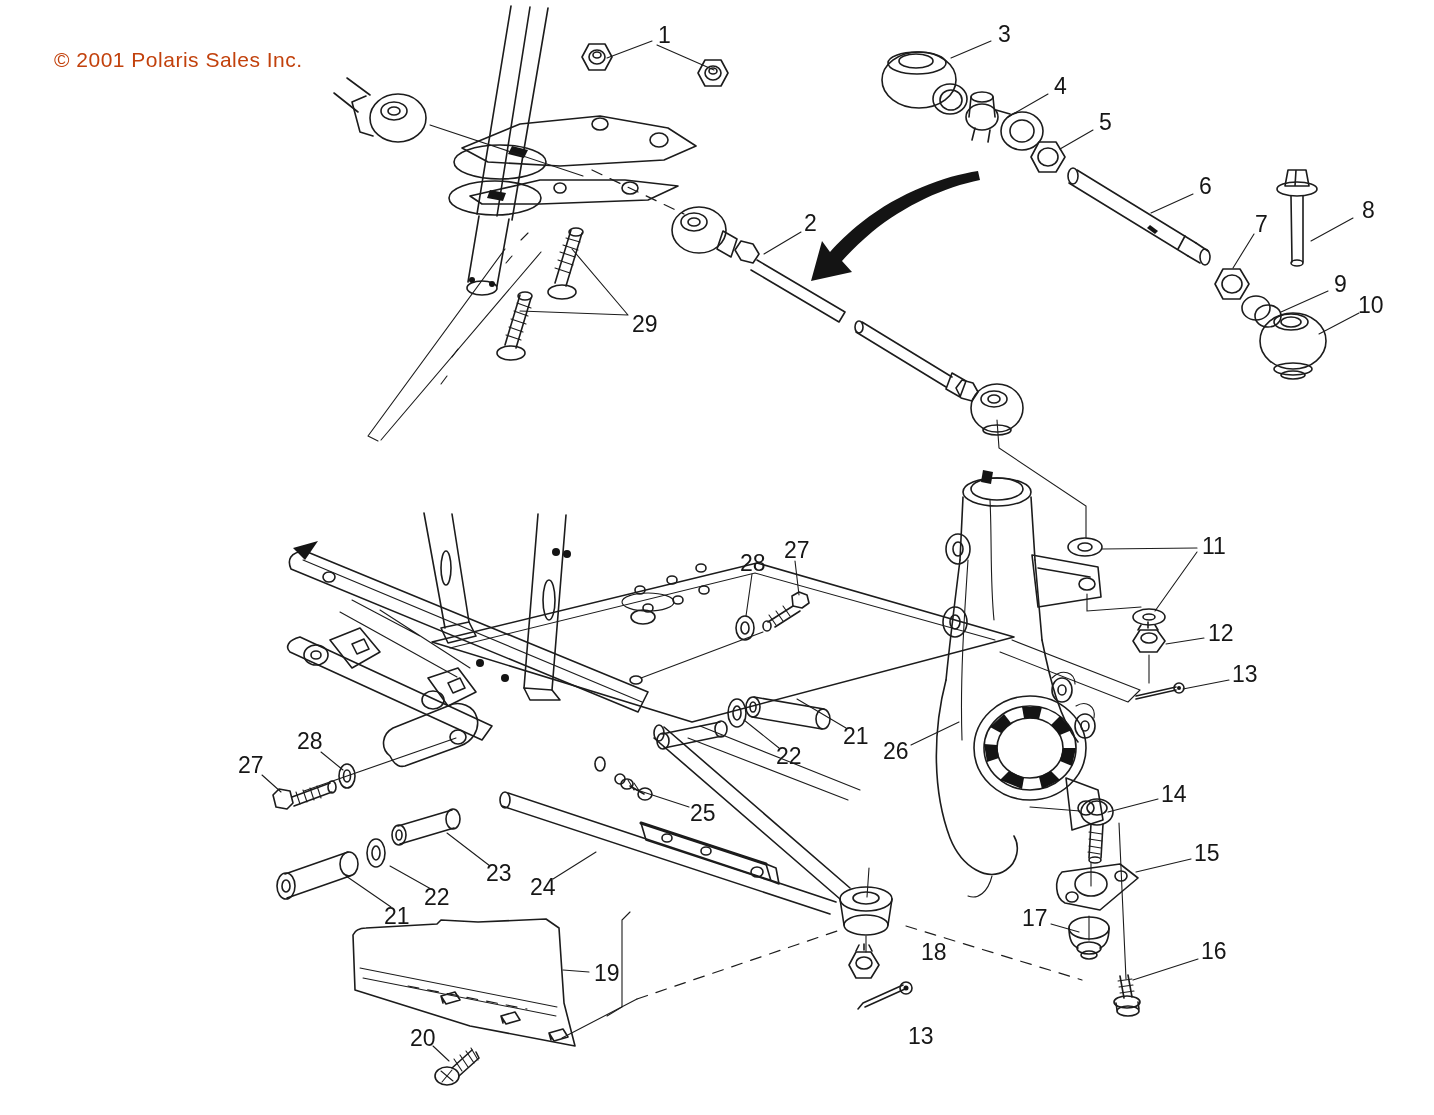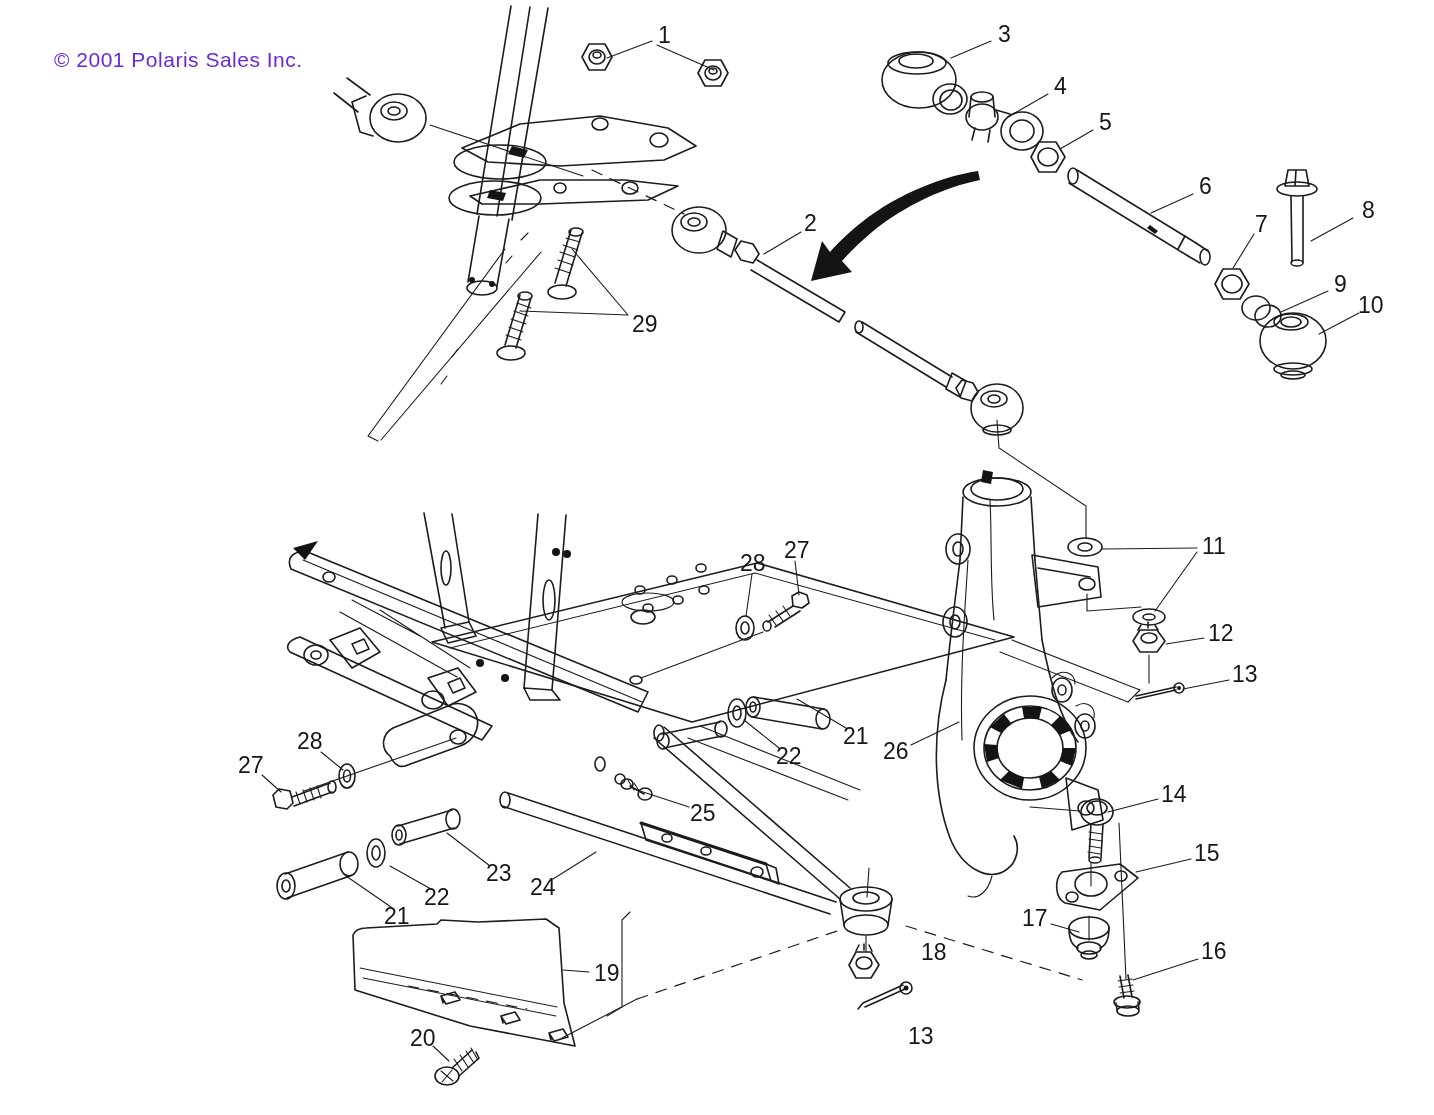--- a/index.html
+++ b/index.html
@@ -1,18 +1,18 @@
 <!DOCTYPE html>
 <html><head>
 <meta charset="utf-8">
 <style>
   html,body{margin:0;padding:0;background:#e8e8e8;}
   .stage{position:relative;width:1434px;height:1115px;background:#ffffff;overflow:hidden;
          font-family:"Liberation Sans", sans-serif;}
-  .copyright{position:absolute;left:54px;top:48px;font-size:21px;color:#6d28d9;letter-spacing:0.5px;}
+  .copyright{position:absolute;left:54px;top:48px;font-size:21px;color:#c2410c;letter-spacing:0.5px;}
   svg{position:absolute;left:0;top:0;}
   svg *{vector-effect:none;}
   .ln{fill:none;stroke:#1c1c1c;stroke-width:1.6;stroke-linecap:round;stroke-linejoin:round;}
   .thin{fill:none;stroke:#1c1c1c;stroke-width:1.1;stroke-linecap:round;}
   .thick{fill:none;stroke:#1c1c1c;stroke-width:3;stroke-linecap:round;}
   .ink{fill:#141414;stroke:none;}
   .dash{fill:none;stroke:#1c1c1c;stroke-width:1.2;stroke-dasharray:11 9;stroke-linecap:round;}
   .callout{font-size:23px;fill:#161616;}
 </style>
 </head>

